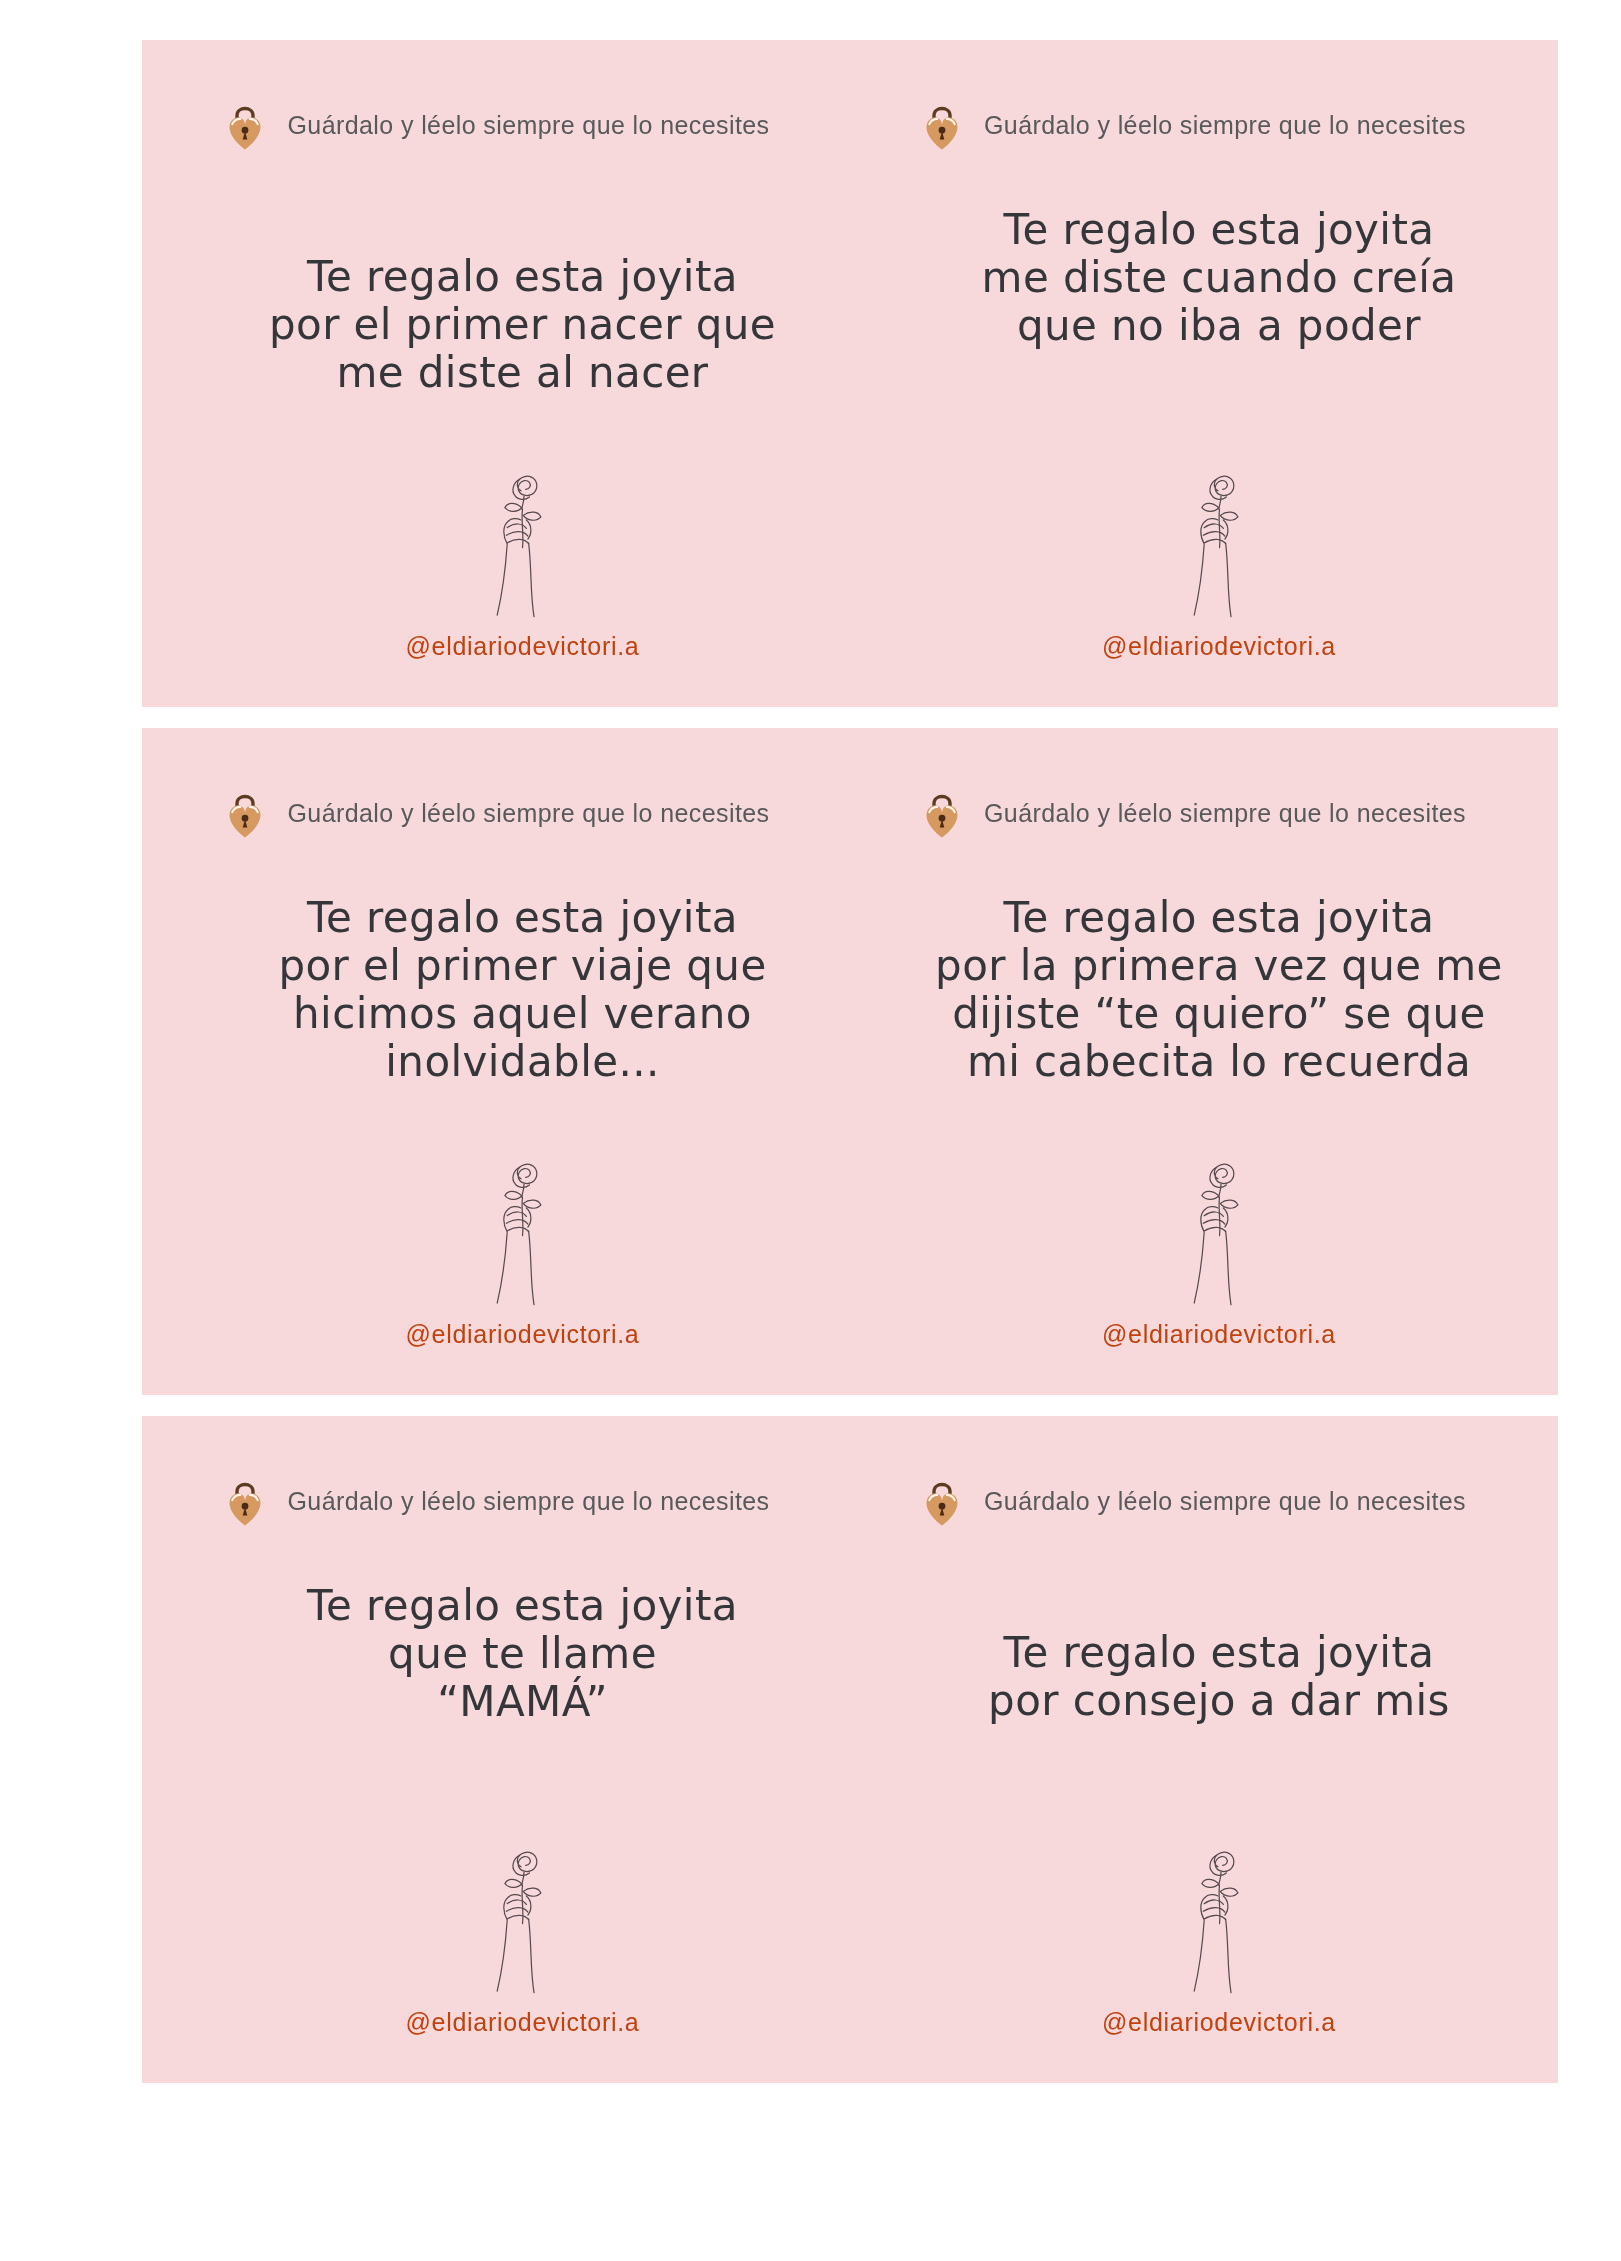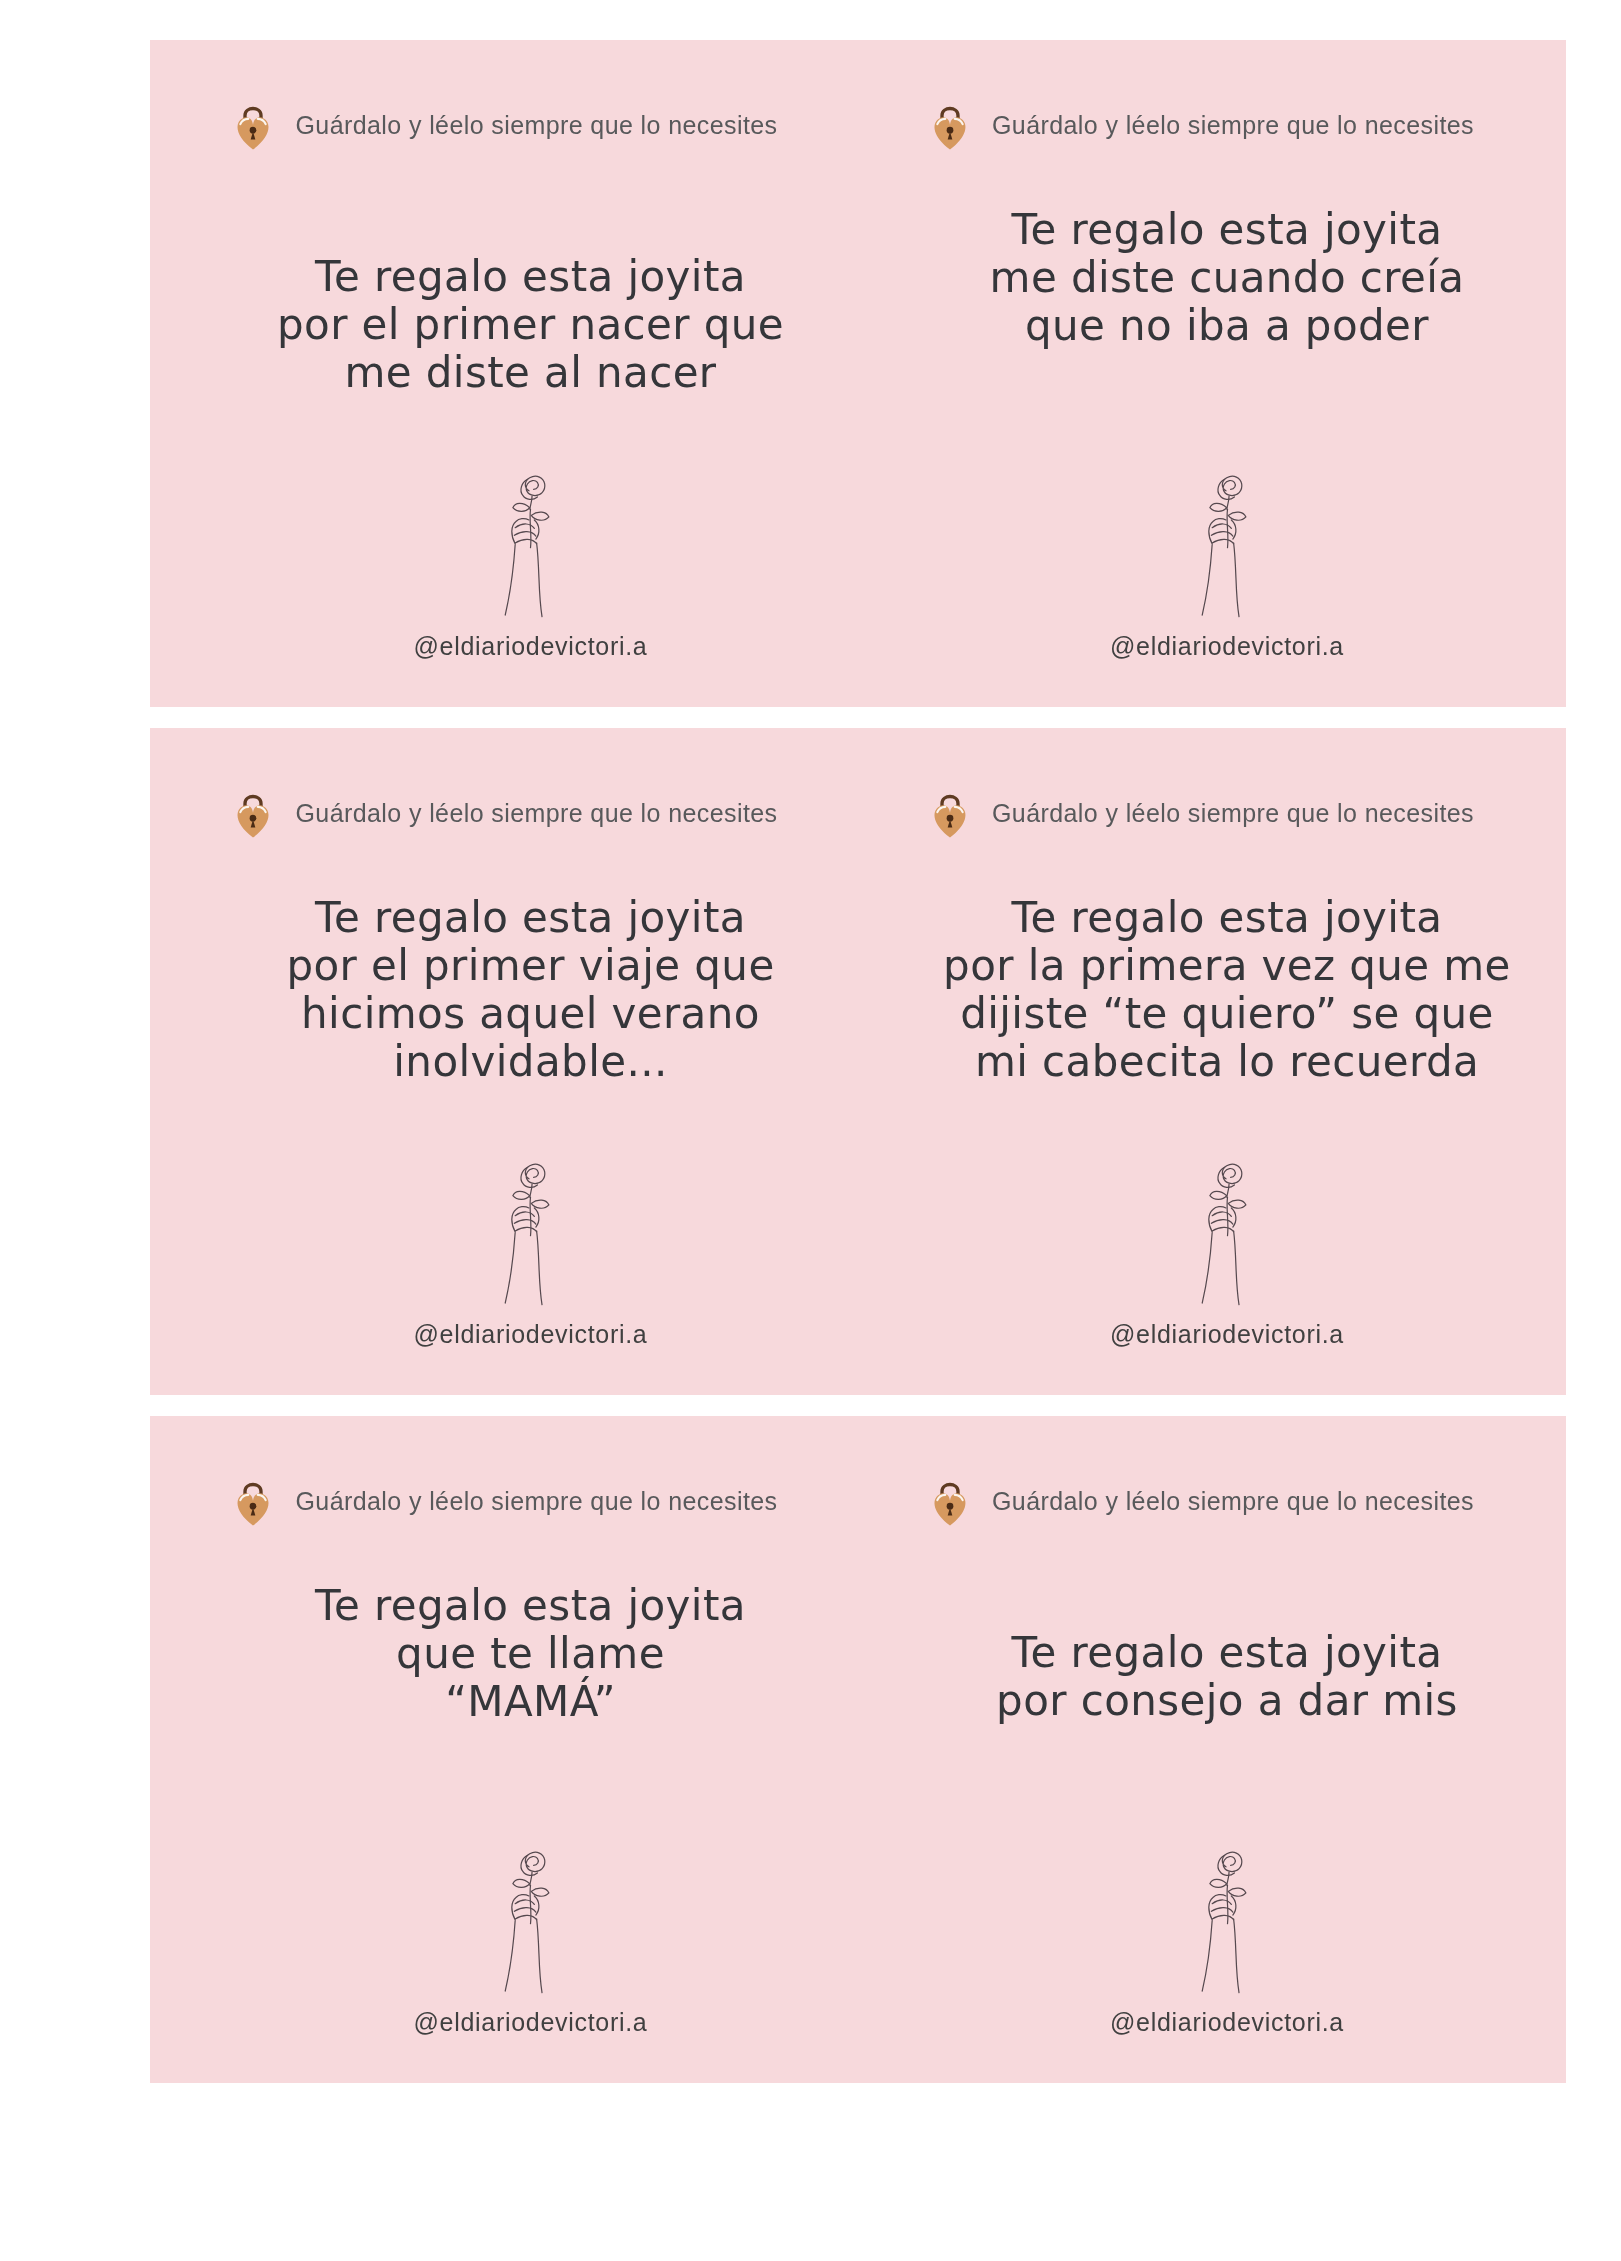--- a/index.html
+++ b/index.html
@@ -13,21 +13,21 @@
   .grid {
     position:absolute; left:142px; top:40px;
     display:grid;
     grid-template-columns:684px 684px;
     grid-auto-rows:667px;
     column-gap:12.5px; row-gap:21px;
   }
   .card {
     position:relative;
     background:#f7d9dc;
-    width:719px; height:667px;margin-left:8px;
+    width:719px; height:667px;
   }
   .card-header {
     position:absolute; top:58px; left:83px; right:16.7px;
     display:flex; align-items:center; gap:22.5px;
   }
   .lock-icon { width:40px; height:55px; flex:0 0 auto; }
   .header-label {
     font-size:25px; color:#58595b; letter-spacing:0.4px;
     font-family:"Liberation Sans", sans-serif;
     white-space:nowrap;
@@ -42,21 +42,21 @@
   }
   .card-message.lines-3 { padding-top:47px; }
   .card-rose {
     position:absolute; top:427px; left:42px; right:0;
     display:flex; justify-content:center;
   }
   .rose-svg { width:77px; height:155px; }
   .card-handle {
     position:absolute; top:592px; left:42px; right:0;
     text-align:center;
-    font-size:25px; color:#404040; letter-spacing:0.7px;
+    font-size:25px; color:#c2410c; letter-spacing:0.7px;
     font-family:"Liberation Sans", sans-serif;
   }
 </style>
 </head>
 <body>
 
 <svg width="0" height="0" style="position:absolute" aria-hidden="true">
   <defs>
     <symbol id="heart-lock" viewBox="0 0 60 80">
       <path d="M18,36 L18,25 C18,11 42,11 42,25 L42,33" fill="none" stroke="#5f3b22" stroke-width="5" stroke-linecap="round"></path>

